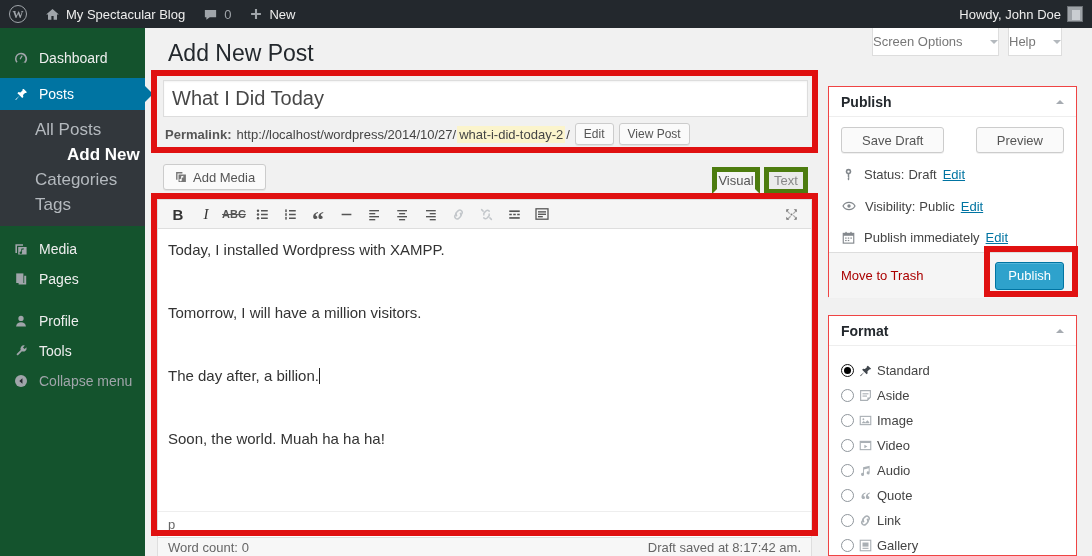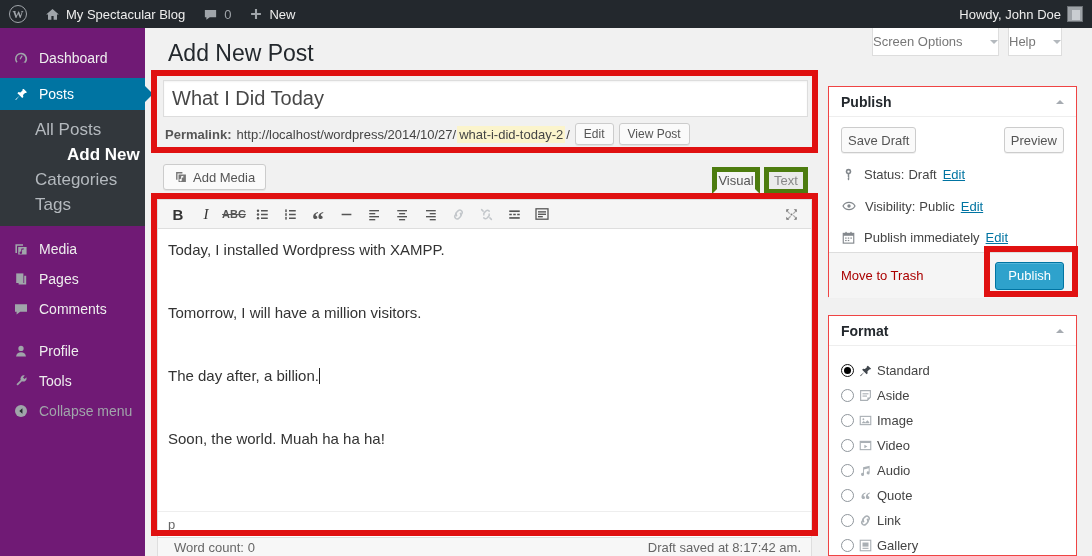--- a/index.html
+++ b/index.html
@@ -23,21 +23,21 @@
   #adminbar .spacer { flex:1; }
   .wp-badge {
     width:18px; height:18px; border-radius:50%; border:1.5px solid #a0a5aa;
     display:flex; align-items:center; justify-content:center;
     color:#a0a5aa; font-family:"Liberation Serif", serif; font-size:11px; font-weight:bold;
   }
   .avatar { width:16px; height:16px; background:#9ea3a8; border:1px solid #6b7075; position:relative; }
   .avatar::after { content:''; position:absolute; left:4px; top:3px; width:8px; height:10px; background:#c9cdd1; }
 
   
-  #sidebar { left:0; top:28px; width:145px; height:528px; background:#701a75; z-index:40; }
+  #sidebar { left:0; top:28px; width:145px; height:528px; background:#14532d; z-index:40; }
   .menu-item {
     display:flex; align-items:center; gap:10px; height:32px; padding-left:13px;
     color:#eee; font-size:14px; position:relative; cursor:pointer;
   }
   .menu-item .mi { color:#a0a5aa; }
   .menu-item.active { background:#0074a2; color:#fff; }
   .menu-item.active .mi { color:#fff; }
   .menu-item.active::after {
     content:''; position:absolute; left:145px; top:50%; margin-top:-8px;
     border:8px solid transparent; border-left-color:#0074a2;
@@ -108,34 +108,34 @@
   .tb-right { margin-left:auto; }
   #ed-content { height:282px; padding:10px; font-size:15px; line-height:22px; color:#333; overflow:hidden; }
   #ed-content p { margin:0 0 41px; }
   .caret { display:inline-block; width:1px; height:16px; background:#222; vertical-align:-3px; }
   #ed-path { height:26px; border-top:1px solid #eee; display:flex; align-items:center; padding:0 10px; font-size:13px; color:#666; }
   #ed-status {
     height:20px; background:#f7f7f7; border-top:1px solid #dedede;
     display:flex; align-items:center; justify-content:space-between;
     padding:0 10px; font-size:13px; color:#666;
   }
-  #wordcount { display:flex; gap:4px;margin-left:6px; }
+  #wordcount { display:flex; gap:4px; }
 
   
   .postbox { background:#fff; border:1px solid #ef4444; box-shadow:0 1px 1px rgba(0,0,0,.04); }
   .pb-head {
     height:30px; display:flex; align-items:center; justify-content:space-between;
     padding:0 12px; border-bottom:1px solid #eee;
     font-size:14px; font-weight:bold; color:#23282d; cursor:pointer;
   }
   #publish-box { left:828px; top:86px; width:249px; height:211px; }
   #pb-body { padding:10px 12px 6px; position:relative; }
   #pb-btnrow { display:flex; justify-content:space-between; margin-bottom:14px; }
   .btn-secondary {
-    display:inline-flex; align-items:center; height:26px; padding:0 6px;
+    display:inline-flex; align-items:center; height:26px; padding:0 20px;
     background:#fafafa; border:1px solid #ccc; border-radius:3px;
     font-size:13px; color:#555; cursor:pointer; box-shadow:0 1px 0 rgba(0,0,0,.06);
   }
   .pb-row { display:flex; align-items:center; gap:8px; font-size:13px; color:#444; margin-bottom:16px; }
   .pb-row .pico { color:#82878c; }
   .edit-link { color:#0074a2; text-decoration:underline; cursor:pointer; }
   #pb-foot {
     position:absolute; left:0; bottom:0; width:247px; height:46px;
     background:#f5f5f5; border-top:1px solid #ddd;
     display:flex; align-items:center; justify-content:space-between; padding:0 12px;
@@ -216,26 +216,20 @@
       </svg>
     <span>Media</span>
   </div>
   <div class="menu-item" style="height:30px">
     <svg class="ic mi" width="16" height="16" viewBox="0 0 20 20">
         <path d="M4 3h9v12H4z"></path>
         <path d="M14 6h2.5v11H7v-2h7V6z"></path>
       </svg>
     <span>Pages</span>
   </div>
-  <div class="menu-item" style="height:30px">
-    <svg class="ic mi" width="16" height="16" viewBox="0 0 20 20">
-        <path d="M2.5 4h15v9.5H9l-4.5 3.5v-3.5h-2V4z"></path>
-      </svg>
-    <span>Comments</span>
-  </div>
   <div class="menu-sep"></div>
   <div class="menu-item" style="height:30px">
     <svg class="ic mi" width="16" height="16" viewBox="0 0 20 20">
         <circle cx="10" cy="6.8" r="3.3"></circle>
         <path d="M3.8 17c.5-3.7 3-5.3 6.2-5.3s5.7 1.6 6.2 5.3H3.8z"></path>
       </svg>
     <span>Profile</span>
   </div>
   <div class="menu-item" style="height:30px">
     <svg class="ic mi" width="16" height="16" viewBox="0 0 20 20">

